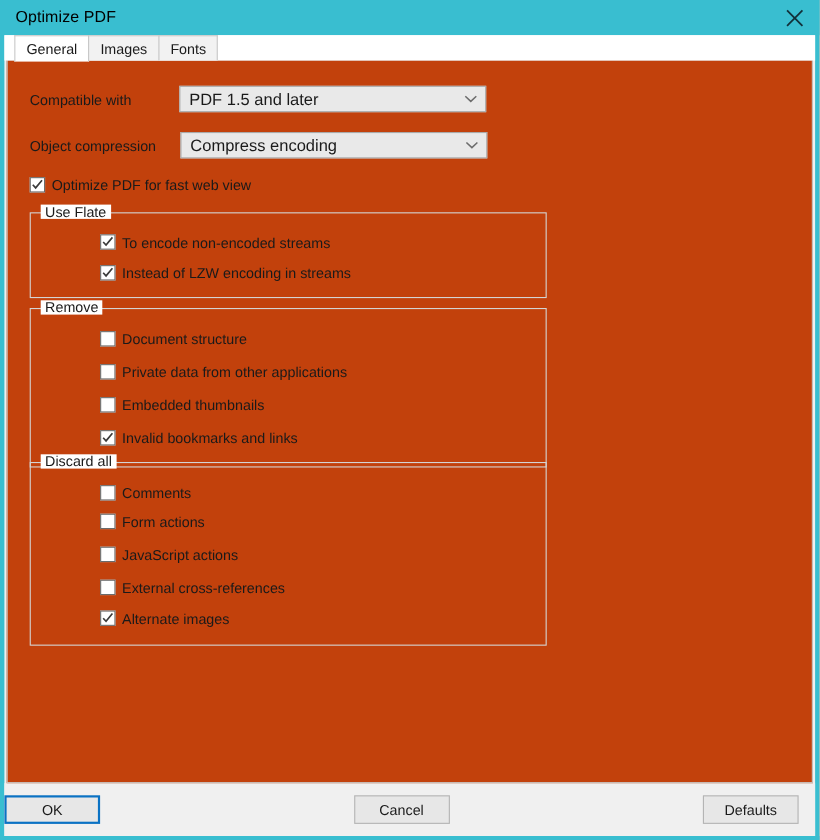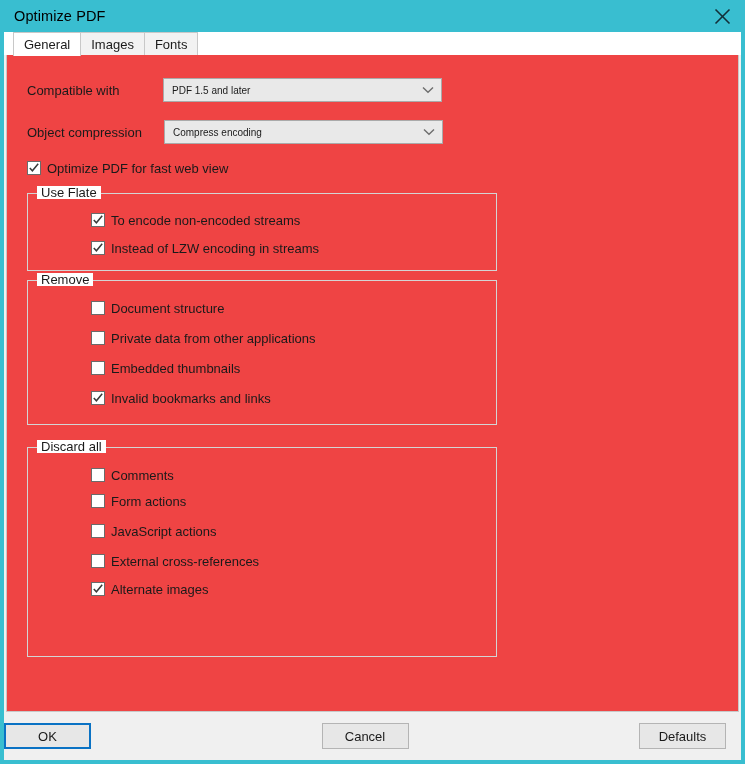--- a/index.html
+++ b/index.html
@@ -91,21 +91,21 @@
     border-color: #c8c8c8;
     z-index: 4;
     height: 24px;
     margin-bottom: -1px;
   }
 
   
   .tabpanel {
     position: relative;
     flex: 1 1 auto;
-    background: #ef4444;
+    background: #c2410c;
     border: 1px solid #c8c8c8;
     margin: 0 2px 0 2px;
     box-sizing: border-box;
     z-index: 2;
   }
 
   .panel-inner {
     position: absolute;
     left: 0; top: 0; right: 0; bottom: 0;
   }
@@ -124,21 +124,21 @@
   .combo {
     box-sizing: border-box;
     height: 24px;
     background: #e9e9e9;
     border: 1px solid #aaaaaa;
     display: flex;
     align-items: center;
     justify-content: space-between;
     padding: 0 2px 0 8px;
     cursor: pointer;
-    font-size: 10px;
+    font-size: 15px;
     color: #1a1a1a;
   }
   .combo .combo-value { white-space: nowrap; }
   .combo .chev {
     width: 22px;
     display: flex;
     align-items: center;
     justify-content: center;
   }
 
@@ -327,21 +327,21 @@
         <div class="cb-row" style="left:63px; top:47px;">
           <span class="cb-box">
             <svg width="12" height="12" viewBox="0 0 12 12">
               <polyline points="1.8,6 4.4,8.8 10.2,1.8" fill="none" stroke="#3a3a3a" stroke-width="1.5"></polyline>
             </svg>
           </span>
           <span class="cb-label">Instead of LZW encoding in streams</span>
         </div>
       </div>
 
-      <div class="groupbox" style="left:20px; top:392px; width:470px; height:210px;">
+      <div class="groupbox" style="left:20px; top:365px; width:470px; height:167px;">
         <span class="group-title">Discard all</span>
 
         <div class="cb-row" style="left:63px; top:20px;">
           <span class="cb-box"></span>
           <span class="cb-label">Comments</span>
         </div>
 
         <div class="cb-row" style="left:63px; top:46px;">
           <span class="cb-box"></span>
           <span class="cb-label">Form actions</span>

